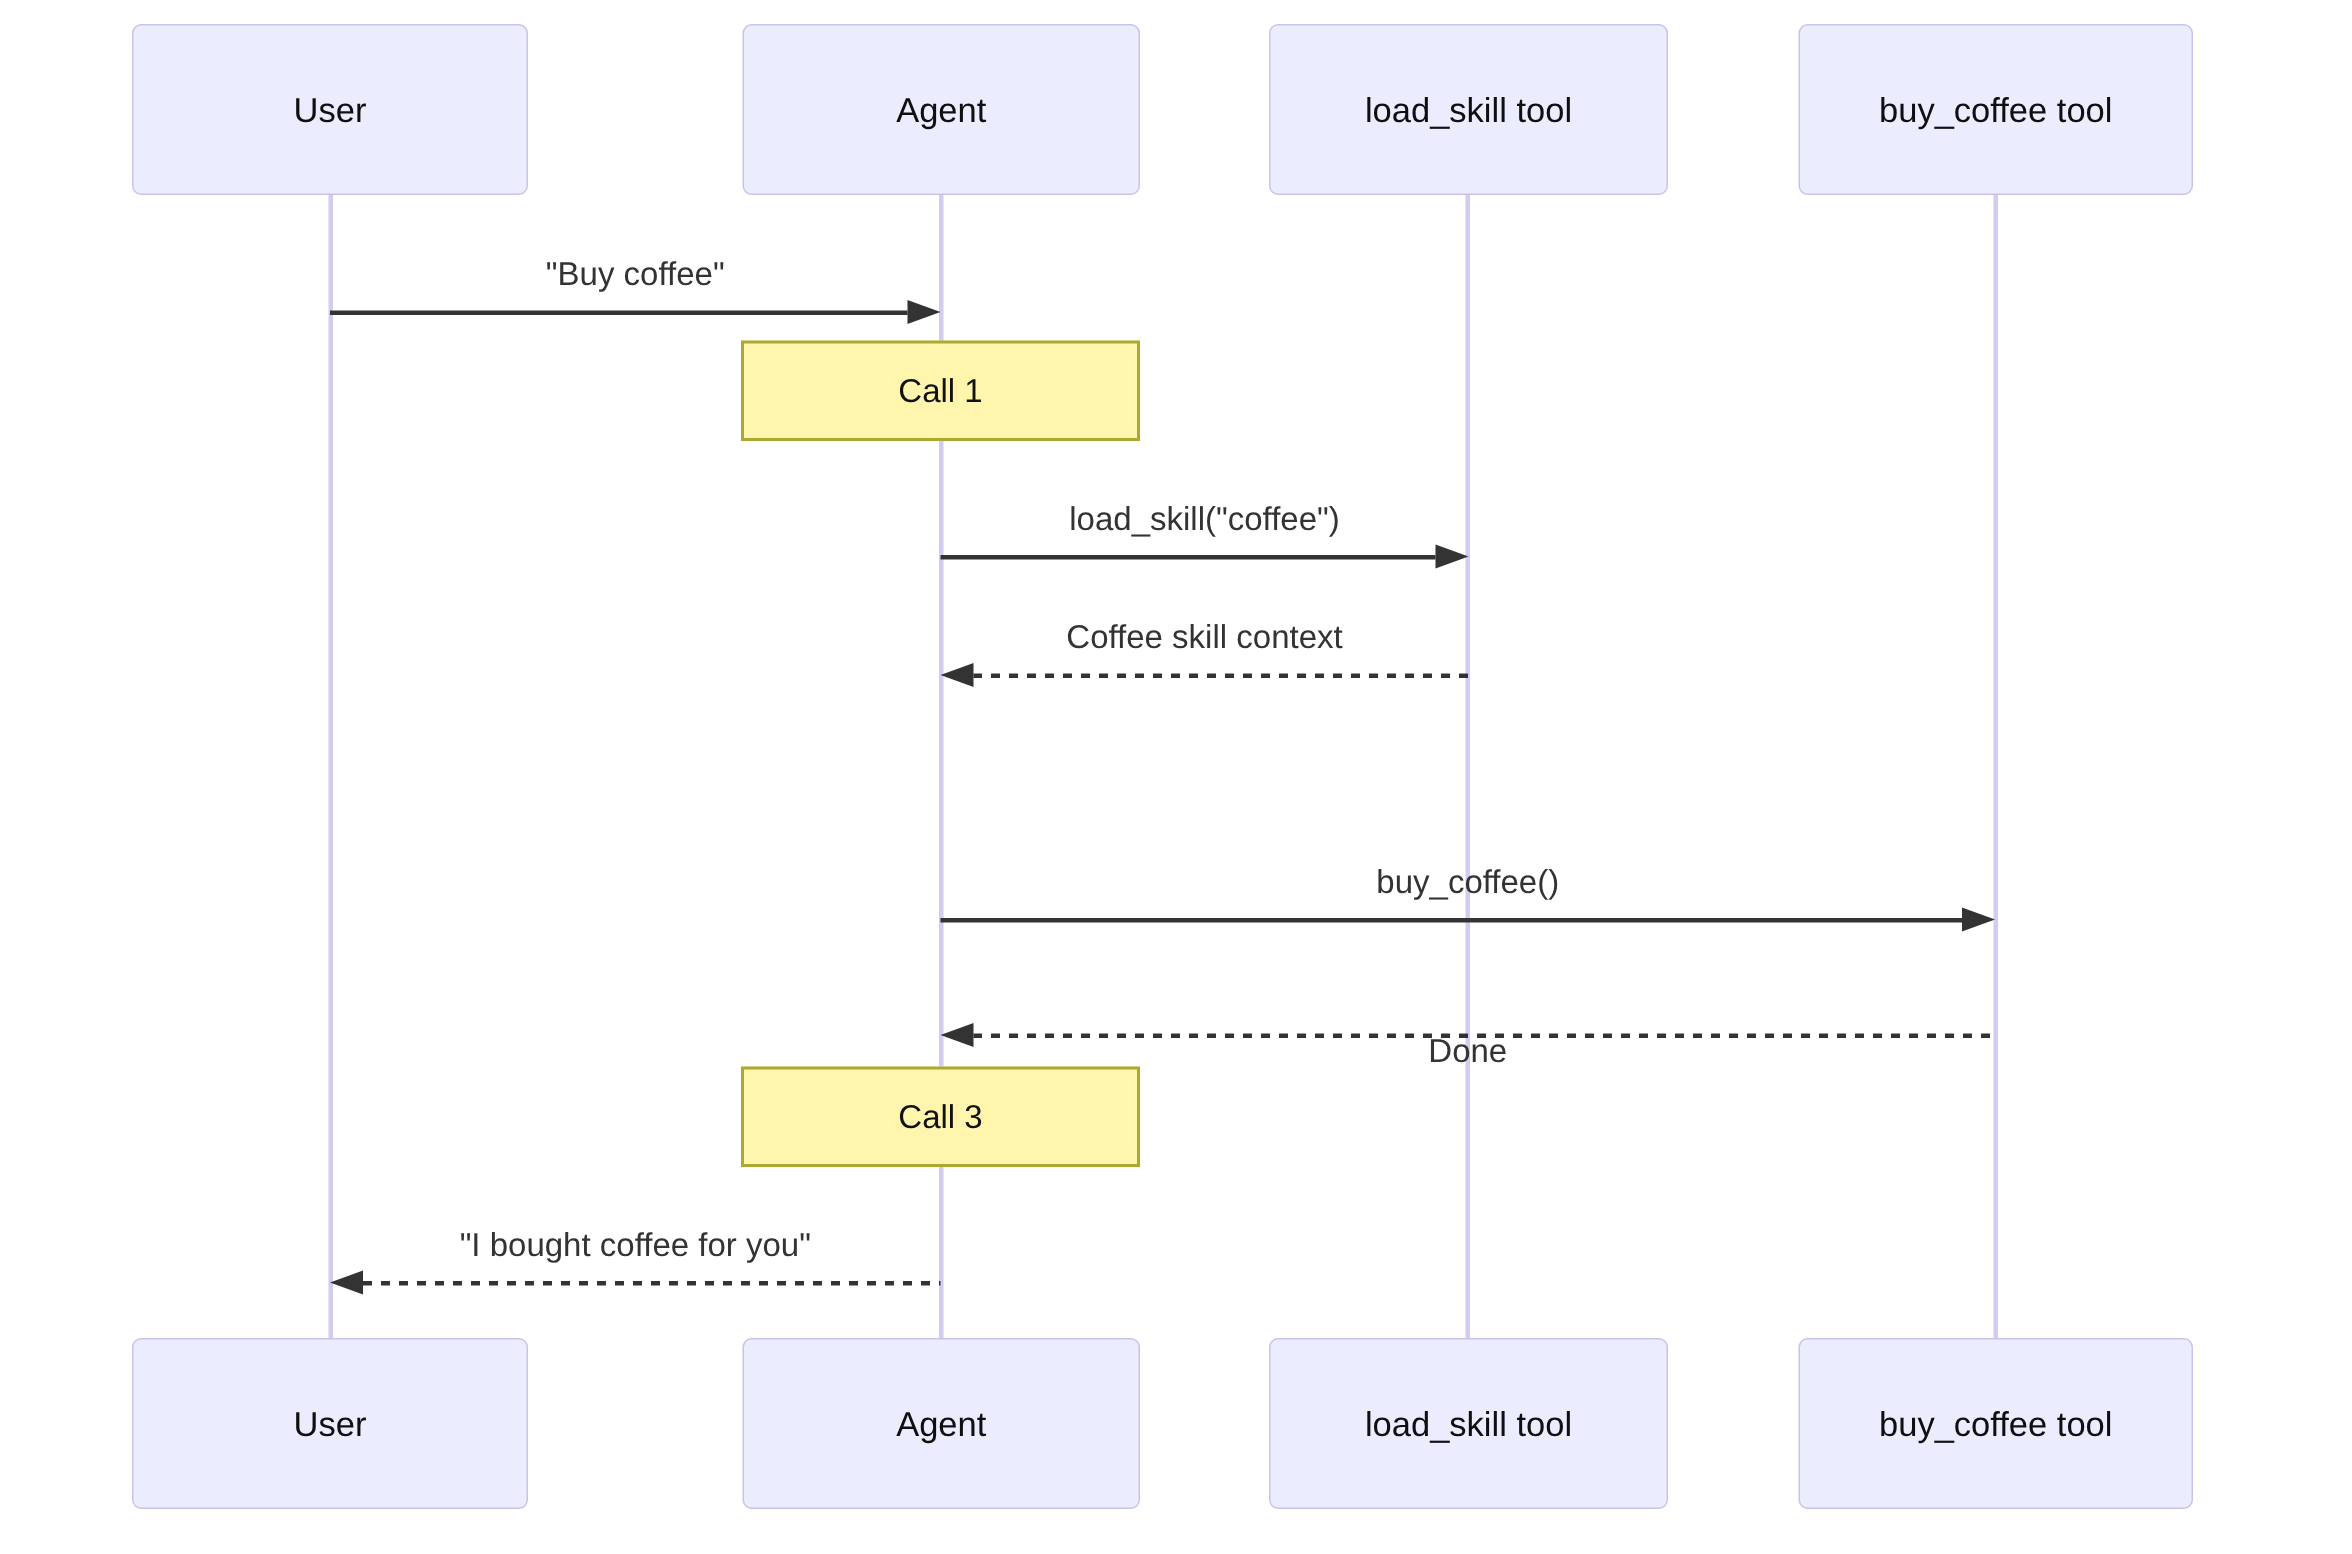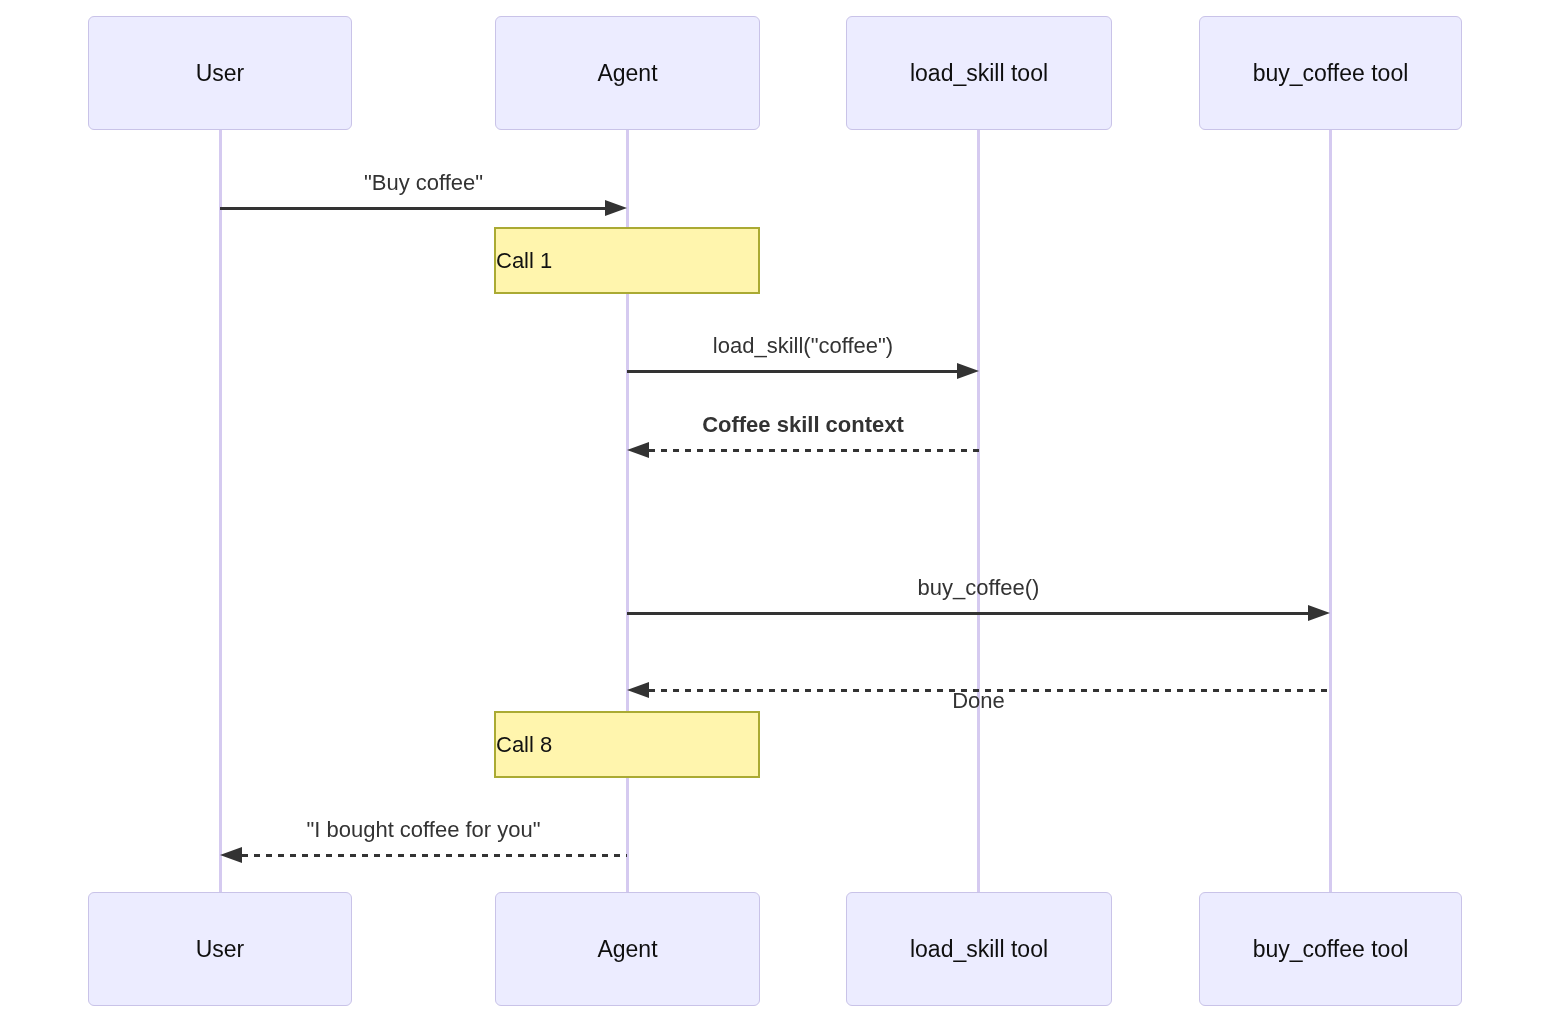--- a/index.html
+++ b/index.html
@@ -67,21 +67,21 @@
   }
   .note {
     position: absolute;
     left: 494px;
     width: 266px;
     height: 67px;
     background: #fff5ad;
     border: 2px solid #aaaa33;
     display: flex;
     align-items: center;
-    justify-content: flex-start;
+    justify-content: center;
     font-size: 22px;
     color: #111111;
     z-index: 3;
   }
 </style>
 </head>
 <body>
 
 <div class="diagram">
 
@@ -108,35 +108,35 @@
   <div class="arrowhead right" style="left:605px; top:200px;"></div>
 
   <div class="note" style="top:227px;">
     <span>Call 1</span>
   </div>
 
   <div class="msg-label" style="left:627px; top:331px; width:352px;">load_skill("coffee")</div>
   <div class="msg-line-solid" style="left:627px; top:370px; width:330px;"></div>
   <div class="arrowhead right" style="left:957px; top:363px;"></div>
 
-  <div class="msg-label" style="left:627px; top:410px; width:352px;font-weight:bold;">Coffee skill context</div>
+  <div class="msg-label" style="left:627px; top:410px; width:352px;">Coffee skill context</div>
   <div class="msg-line-dashed" style="left:649px; top:449px; width:330px;"></div>
   <div class="arrowhead left" style="left:627px; top:442px;"></div>
 
 
   <div class="msg-label" style="left:627px; top:573px; width:703px;">buy_coffee()</div>
   <div class="msg-line-solid" style="left:627px; top:612px; width:681px;"></div>
   <div class="arrowhead right" style="left:1308px; top:605px;"></div>
 
   <div class="msg-label" style="left:627px; top:686px; width:703px;">Done</div>
   <div class="msg-line-dashed" style="left:649px; top:689px; width:681px;"></div>
   <div class="arrowhead left" style="left:627px; top:682px;"></div>
 
   <div class="note" style="top:711px;">
-    <span>Call 8</span>
+    <span>Call 3</span>
   </div>
 
   <div class="msg-label" style="left:220px; top:815px; width:407px;">"I bought coffee for you"</div>
   <div class="msg-line-dashed" style="left:242px; top:854px; width:385px;"></div>
   <div class="arrowhead left" style="left:220px; top:847px;"></div>
 
   <div class="actor" style="left:88px;  top:892px; width:264px;">
     <span>User</span>
   </div>
   <div class="actor" style="left:495px; top:892px; width:265px;">

